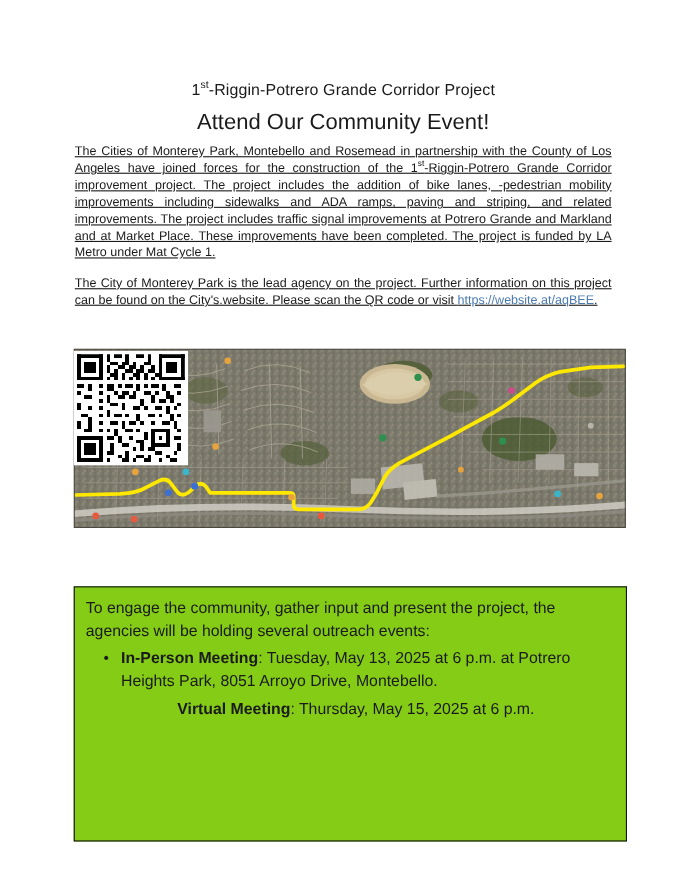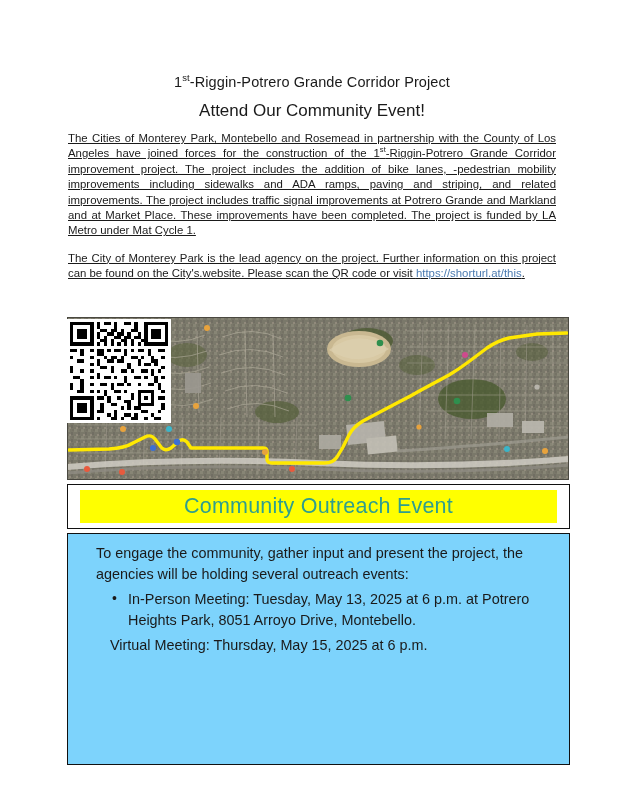--- a/index.html
+++ b/index.html
@@ -37,21 +37,21 @@
     line-height: 20px;
     color: #1a1a1a;
     letter-spacing: 0.1px;
   }
   .doc-title sup {
     font-size: 9.5px;
     vertical-align: super;
     line-height: 0;
   }
   .doc-subtitle {
-    font-size: 17px;
+    font-size: 20px;
     line-height: 20px;
     margin-top: 9px;
     color: #1a1a1a;
   }
 
   
   .body-wrap {
     position: absolute;
     left: 68px;
     top: 131px;
@@ -147,22 +147,22 @@
 
   
   .events-box {
     position: absolute;
     left: 67px;
     top: 533px;
     width: 503px;
     height: 232px;
     border: 1.2px solid #111111;
     box-sizing: border-box;
-    background: #7dd3fc;
-    padding: 9px 14px 0 28px;
+    background: #84cc16;
+    padding: 9px 14px 0 10px;
   }
   .events-intro {
     font-size: 14.4px;
     line-height: 20.5px;
     color: #1a1a1a;
     margin: 0 0 2px 0;
   }
   ul.event-list {
     list-style: none;
     margin: 0;
@@ -179,43 +179,44 @@
   li.event-item.bulleted::before {
     content: "\2022";
     position: absolute;
     left: 16px;
     top: -1px;
     font-size: 14px;
     color: #1a1a1a;
   }
   li.event-item.nobullet {
     padding-left: 14px;
-  }
-  .evt-label { font-weight: normal; }
+    text-align: center;
+  }
+  .evt-label { font-weight: bold; }
   .tiny-link {
     color: #2e5fa3;
     text-decoration: underline;
     margin-left: 30px;
   }
 </style>
 </head>
 <body>
 
 <div class="page">
 
   <div class="title-block">
     <div class="doc-title"><span>1</span><sup>st</sup><span>-Riggin-Potrero Grande Corridor Project</span></div>
     <div class="doc-subtitle">Attend Our Community Event!</div>
   </div>
 
   <div class="body-wrap">
 
     <p class="para"><span>The Cities of Monterey Park, Montebello and Rosemead in partnership with the County of Los Angeles have joined forces for the construction of the 1</span><sup>st</sup><span>-Riggin-Potrero Grande Corridor improvement project.  The project includes the addition of bike lanes, -pedestrian mobility improvements including sidewalks and ADA ramps, paving and striping, and related improvements.   The project includes traffic signal improvements at Potrero Grande and Markland and at Market Place.  These improvements have been completed. The project is funded by LA Metro under Mat Cycle 1.</span></p>
 
-    <p class="para"><span>The City of Monterey Park is the lead agency on the project.  Further information on this project can be found on the City's.website.   Please scan the QR code or visit </span><a class="link-plain" href="#">https://shorturl.at/this</a><span>.</span></p>
+    <p class="para"><span>The City of Monterey Park is the lead agency on the project.  Further information on this project can be found on the City's.website.   Please scan the QR code or visit </span><a class="link-plain" href="#">https://website.at/aqBEE</a><span>.</span></p>
 
   </div>
 
   <div class="map-area">
     <svg class="map-canvas" viewBox="0 0 502 163" preserveAspectRatio="none">
       <defs>
         <pattern id="urbgrain" width="7" height="7" patternUnits="userSpaceOnUse">
           <rect width="7" height="7" fill="#79776b"></rect>
           <rect x="0" y="0" width="3" height="3" fill="#8c8a7c"></rect>
           <rect x="4" y="3" width="2" height="3" fill="#6a6860"></rect>
@@ -493,25 +494,20 @@
             <rect x="12" y="28" width="2" height="1"></rect>
           <rect x="15" y="28" width="1" height="1"></rect>
             <rect x="18" y="28" width="2" height="1"></rect>
           <rect x="22" y="28" width="1" height="1"></rect>
             <rect x="25" y="28" width="2" height="1"></rect>
         </g>
       </svg>
     </div>
   </div>
 
-  <div class="banner-box">
-    <div class="banner-fill">
-      <span class="banner-text">Community Outreach Event</span>
-    </div>
-  </div>
 
   <div class="events-box">
     <p class="events-intro">To engage the community, gather input and present the project, the agencies will be holding several outreach events:</p>
 
     <ul class="event-list">
 
       <li class="event-item bulleted">
         <span class="evt-label">In-Person Meeting</span><span>: Tuesday, May 13, 2025 at 6 p.m. at Potrero Heights Park, 8051 Arroyo Drive, Montebello.</span>
       </li>
 

